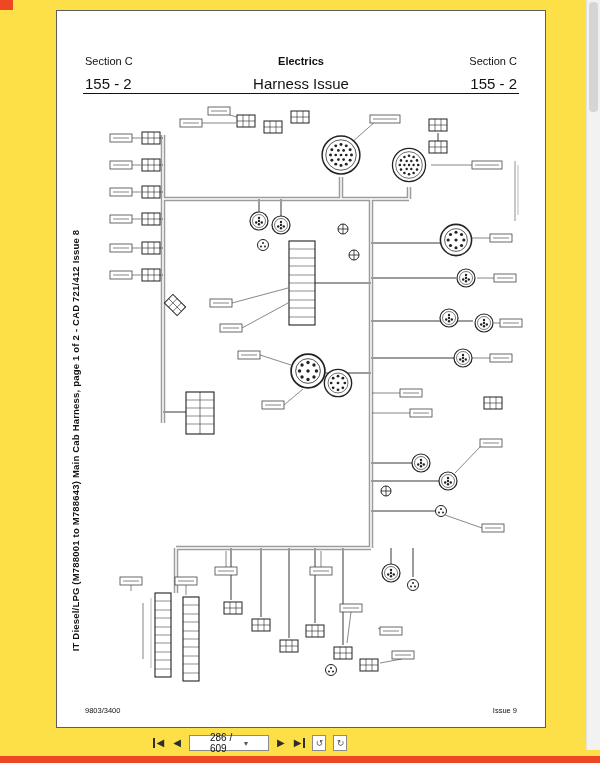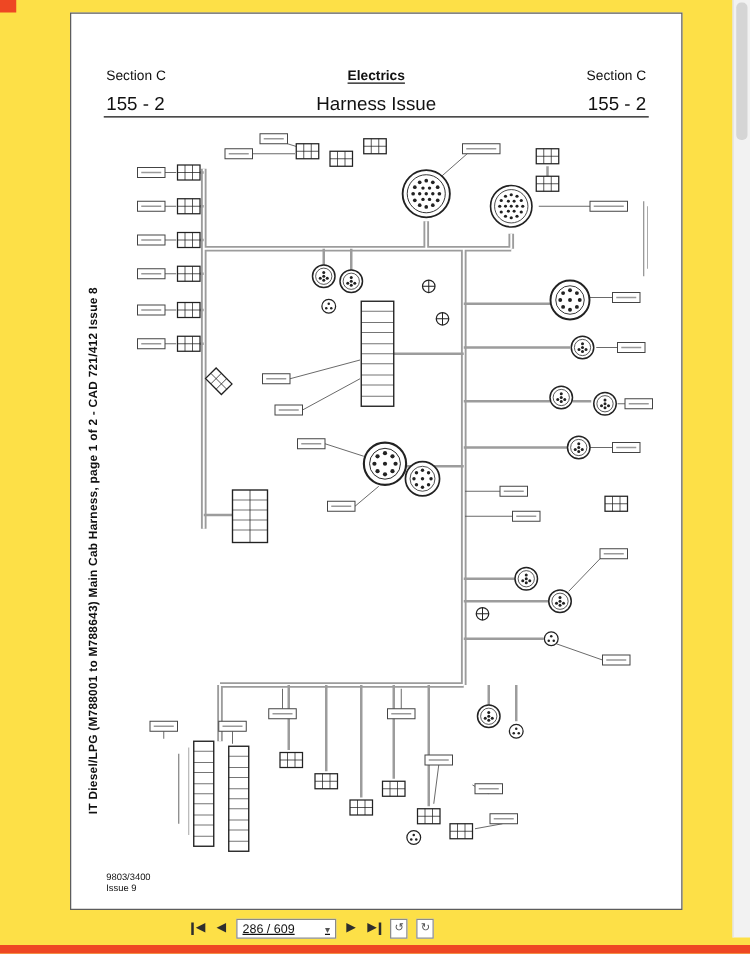--- a/index.html
+++ b/index.html
@@ -8,35 +8,35 @@
   .corner-mark{position:absolute;left:0;top:0;width:13px;height:10px;background:#ee4723;}
   .accent-bar{position:absolute;left:0;right:0;bottom:0;height:7px;background:#ee4723;}
 
   
   .scrollbar{position:absolute;right:0;top:0;width:13px;height:750px;background:#f2f2f2;border-left:1px solid #e2e2e2;}
   .scroll-thumb{position:absolute;left:2px;top:2px;width:9px;height:110px;background:#d5d5d5;border-radius:4px;}
 
   
   .page{position:absolute;left:56px;top:10px;width:488px;height:716px;background:#fff;border:1px solid #5d5d5d;}
   .doc-header{position:absolute;top:44px;left:28px;right:28px;display:flex;justify-content:space-between;font-size:11px;}
-  .doc-header .center{font-weight:bold;text-decoration:underline;text-underline-offset:2px;}
+  .doc-header .center{font-weight:bold;text-underline-offset:2px;}
   .doc-subheader{position:absolute;top:64px;left:28px;right:28px;display:flex;justify-content:space-between;font-size:15px;}
   .doc-rule{position:absolute;top:82px;left:26px;right:26px;border-top:1.4px solid #111;}
   .side-title{position:absolute;left:-262px;top:424px;width:560px;text-align:center;
               font-size:9.5px;font-weight:bold;transform:rotate(-90deg);white-space:nowrap;letter-spacing:.2px;}
-  .doc-footer{position:absolute;bottom:12px;left:28px;right:28px;display:flex;justify-content:flex-start;font-size:7.5px;flex-direction:column;}
+  .doc-footer{position:absolute;bottom:12px;left:28px;right:28px;display:flex;justify-content:space-between;font-size:7.5px;}
   .diagram{position:absolute;left:34px;top:92px;}
 
   
   .toolbar{position:absolute;left:85px;width:330px;bottom:10px;height:20px;display:flex;align-items:center;justify-content:center;gap:7px;}
   .nav-btn{font-size:10px;color:#2e2e2e;background:none;border:none;padding:0 1px;line-height:1;cursor:pointer;font-family:"DejaVu Sans",sans-serif;}
   .bar-left{border-left:2px solid #2e2e2e;padding-left:2px;}
   .bar-right{border-right:2px solid #2e2e2e;padding-right:2px;}
   .page-select{width:80px;height:16px;border:1px solid #8a8a8a;background:#fff;display:flex;align-items:center;
-               justify-content:space-between;font-size:10px;padding:0 4px;box-sizing:border-box;cursor:pointer;text-decoration:underline;}
+               justify-content:space-between;font-size:10px;padding:0 20px;box-sizing:border-box;cursor:pointer;}
   .page-select .caret{font-size:8px;color:#555;font-family:"DejaVu Sans",sans-serif;}
   .view-btn{width:14px;height:16px;border:1px solid #8c8c8c;background:#fff;font-size:9px;color:#555;
             display:flex;align-items:center;justify-content:center;padding:0;cursor:pointer;font-family:"DejaVu Sans",sans-serif;}
 </style>
 </head>
 <body>
 
 <div class="screen">
 
   <div class="corner-mark"></div>

